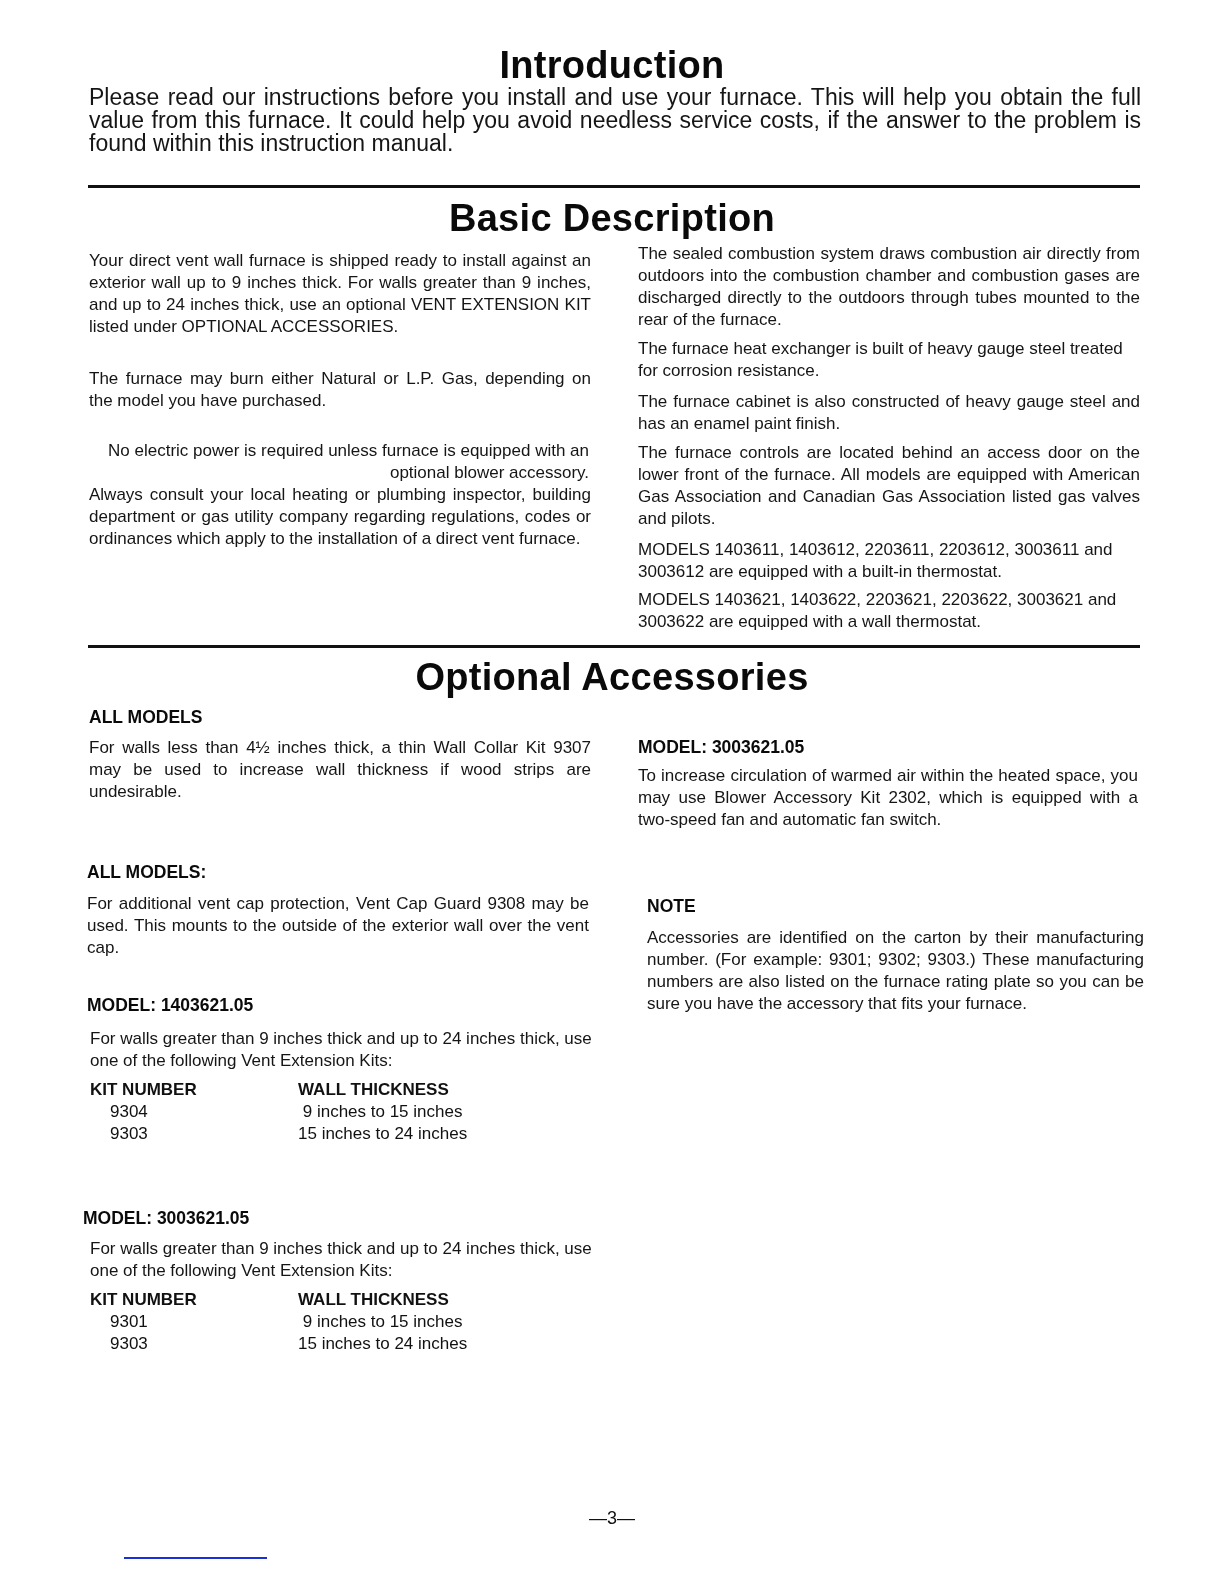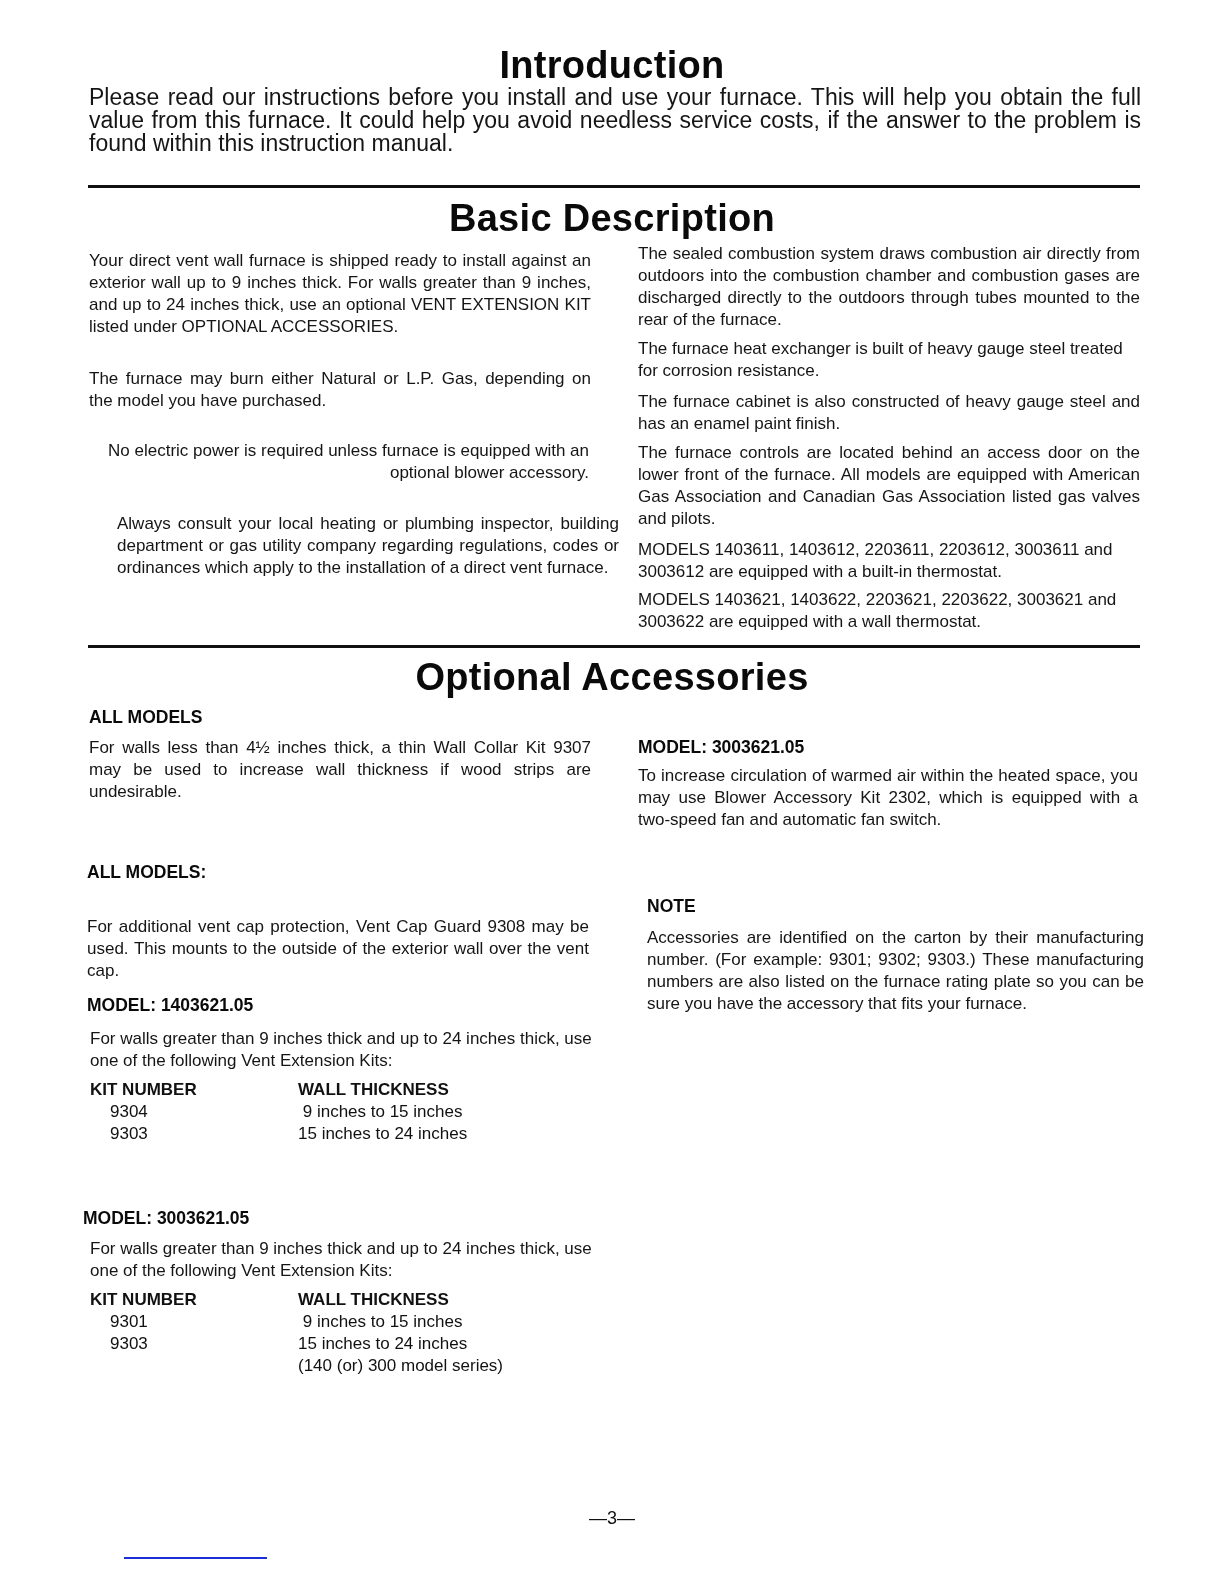--- a/index.html
+++ b/index.html
@@ -67,41 +67,41 @@
 <p class="para" style="left:89px; top:86px; width:1052px; font-size:23px; line-height:23px;">Please read our instructions before you install and use your furnace. This will help you obtain the full value from this furnace. It could help you avoid needless service costs, if the answer to the problem is found within this instruction manual.</p>
 
 <div class="rule" style="top:185px;"></div>
 
 <h2 class="heading" style="top:197px;text-align:center;">Basic Description</h2>
 
 <div>
   <p class="para" style="left:89px; top:250px; width:502px;">Your direct vent wall furnace is shipped ready to install against an exterior wall up to 9 inches thick. For walls greater than 9 inches, and up to 24 inches thick, use an optional VENT EXTENSION KIT listed under OPTIONAL ACCESSORIES.</p>
   <p class="para" style="left:89px; top:368px; width:502px;">The furnace may burn either Natural or L.P. Gas, depending on the model you have purchased.</p>
   <p class="para left" style="left:87px; top:440px; width:502px;text-align:right;">No electric power is required unless furnace is equipped with an optional blower accessory.</p>
-  <p class="para" style="left:89px; top:513px; width:502px;margin-left:28px;">Always consult your local heating or plumbing inspector, building department or gas utility company regarding regulations, codes or ordinances which apply to the installation of a direct vent furnace.</p>
+  <p class="para" style="left:89px; top:484px; width:502px;">Always consult your local heating or plumbing inspector, building department or gas utility company regarding regulations, codes or ordinances which apply to the installation of a direct vent furnace.</p>
 </div>
 
 <div>
   <p class="para" style="left:638px; top:243px; width:502px;">The sealed combustion system draws combustion air directly from outdoors into the combustion chamber and combustion gases are discharged directly to the outdoors through tubes mounted to the rear of the furnace.</p>
   <p class="para left" style="left:638px; top:338px; width:502px;">The furnace heat exchanger is built of heavy gauge steel treated for corrosion resistance.</p>
   <p class="para" style="left:638px; top:391px; width:502px;">The furnace cabinet is also constructed of heavy gauge steel and has an enamel paint finish.</p>
   <p class="para" style="left:638px; top:442px; width:502px;">The furnace controls are located behind an access door on the lower front of the furnace. All models are equipped with American Gas Association and Canadian Gas Association listed gas valves and pilots.</p>
   <p class="para left" style="left:638px; top:539px; width:505px;">MODELS 1403611, 1403612, 2203611, 2203612, 3003611 and 3003612 are equipped with a built-in thermostat.</p>
   <p class="para left" style="left:638px; top:589px; width:505px;">MODELS 1403621, 1403622, 2203621, 2203622, 3003621 and 3003622 are equipped with a wall thermostat.</p>
 </div>
 
 <div class="rule" style="top:645px;"></div>
 
 <h2 class="heading" style="top:656px;">Optional Accessories</h2>
 
 <div class="subhead" style="left:89px; top:707px;">ALL MODELS</div>
 <p class="para" style="left:89px; top:737px; width:502px;">For walls less than 4½ inches thick, a thin Wall Collar Kit 9307 may be used to increase wall thickness if wood strips are undesirable.</p>
 
 <div class="subhead" style="left:87px; top:862px;">ALL MODELS:</div>
-<p class="para" style="left:87px; top:893px; width:502px;margin-top:23px;">For additional vent cap protection, Vent Cap Guard 9308 may be used. This mounts to the outside of the exterior wall over the vent cap.</p>
+<p class="para" style="left:87px; top:893px; width:502px;">For additional vent cap protection, Vent Cap Guard 9308 may be used. This mounts to the outside of the exterior wall over the vent cap.</p>
 
 <div class="subhead" style="left:87px; top:995px;">MODEL: 1403621.05</div>
 <p class="para left" style="left:90px; top:1028px; width:505px;">For walls greater than 9 inches thick and up to 24 inches thick, use one of the following Vent Extension Kits:</p>
 
 <div class="kit-table" style="left:90px; top:1079px;">
   <div class="kit-row kit-head">
     <span class="kit-col1">KIT NUMBER</span>
     <span class="kit-col2">WALL THICKNESS</span>
   </div>
   <div class="kit-row">
@@ -123,24 +123,20 @@
     <span class="kit-col2">WALL THICKNESS</span>
   </div>
   <div class="kit-row">
     <span class="kit-col1 indent">9301</span>
     <span class="kit-col2" style="white-space:pre;"> 9 inches to 15 inches</span>
   </div>
   <div class="kit-row">
     <span class="kit-col1 indent">9303</span>
     <span class="kit-col2">15 inches to 24 inches</span>
   </div>
-  <div class="kit-row">
-    <span class="kit-col1 indent"></span>
-    <span class="kit-col2">(140 (or) 300 model series)</span>
-  </div>
 </div>
 
 <div class="subhead" style="left:638px; top:737px;">MODEL: 3003621.05</div>
 <p class="para" style="left:638px; top:765px; width:500px;">To increase circulation of warmed air within the heated space, you may use Blower Accessory Kit 2302, which is equipped with a two-speed fan and automatic fan switch.</p>
 
 <div class="subhead" style="left:647px; top:896px;">NOTE</div>
 <p class="para" style="left:647px; top:927px; width:497px;">Accessories are identified on the carton by their manufacturing number. (For example: 9301; 9302; 9303.) These manufacturing numbers are also listed on the furnace rating plate so you can be sure you have the accessory that fits your furnace.</p>
 
 <div class="page-number">—3—</div>
 <div class="blue-line"></div>

